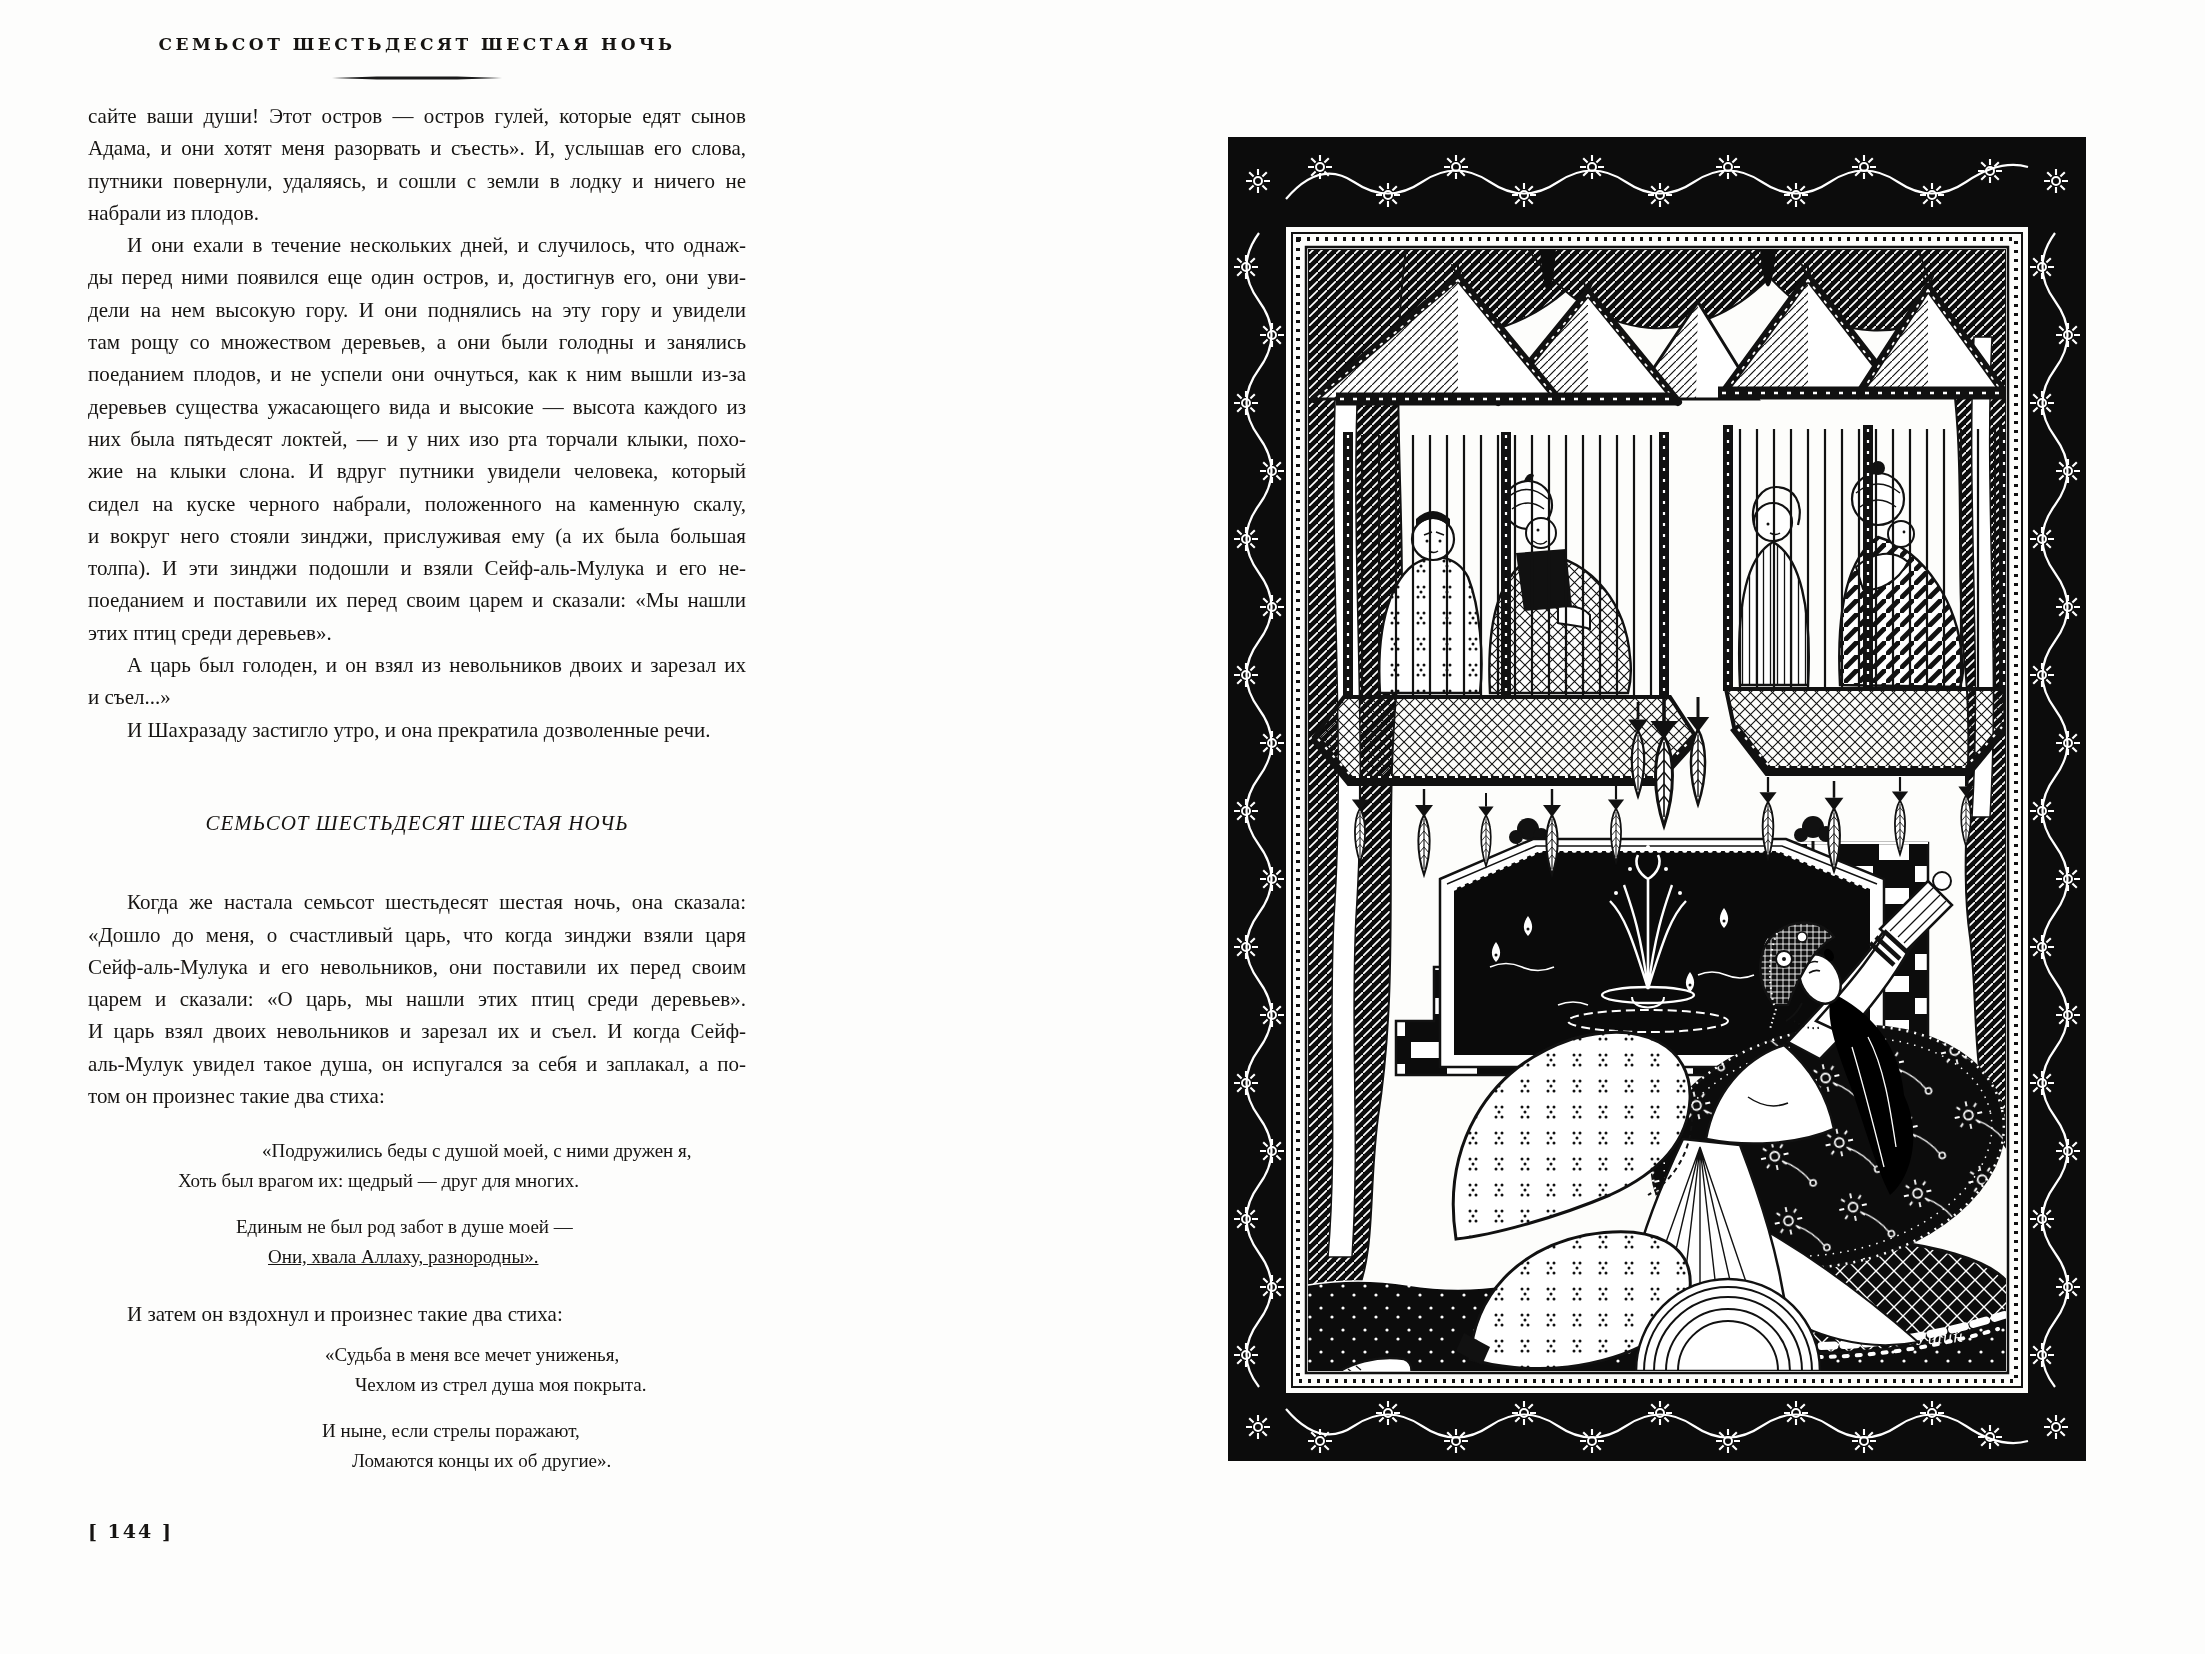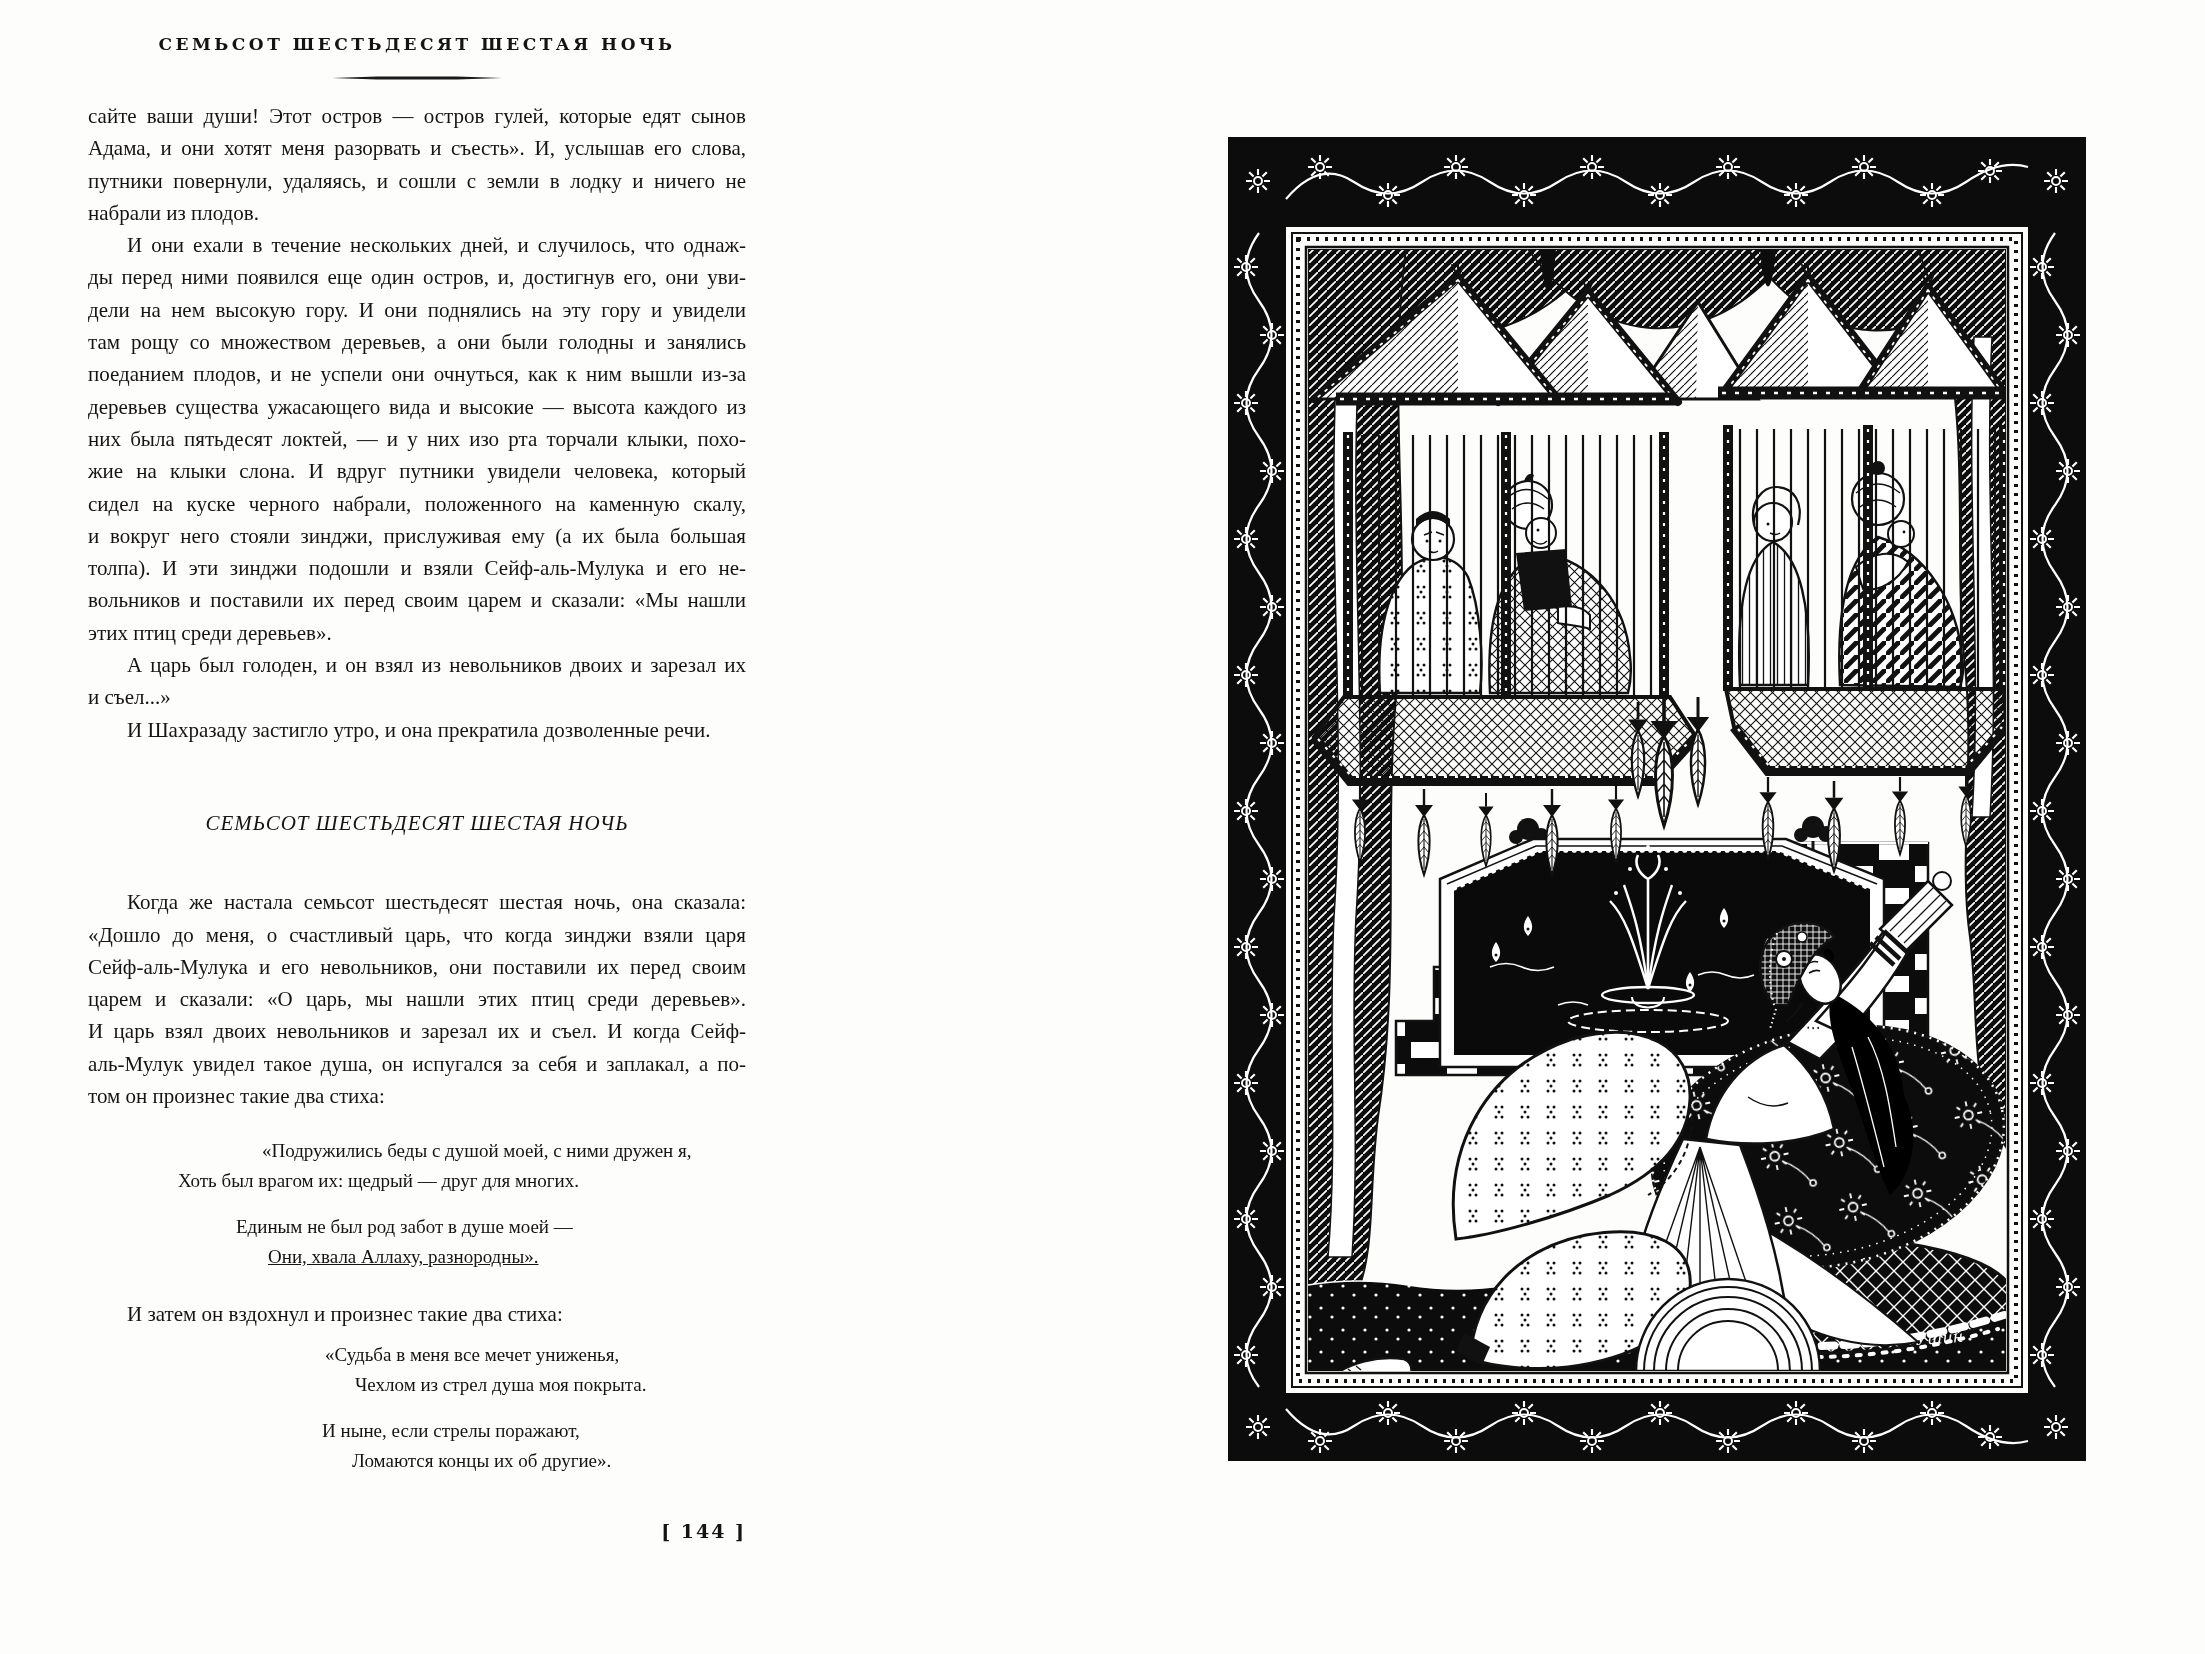--- a/index.html
+++ b/index.html
@@ -20,21 +20,21 @@
   .v1a,.v1b,.v2a,.v2b,.v3a,.v3b,.v4a,.v4b{font-size:19px;line-height:30px;min-height:30px;}
   .v1a{margin-left:174px;margin-top:24px;}
   .v1b{margin-left:90px;}
   .v2a{margin-left:148px;margin-top:16px;}
   .v2b{margin-left:180px;text-decoration:underline;}
   .v3a{margin-left:237px;margin-top:9px;}
   .v3b{margin-left:267px;}
   .v4a{margin-left:234px;margin-top:16px;}
   .v4b{margin-left:264px;}
   .pa{margin-top:26px;}
-  .pageno{margin-top:44px;text-align:right;font-family:"DejaVu Serif",serif;
+  .pageno{margin-top:44px;text-align:left;font-family:"DejaVu Serif",serif;
           font-weight:600;font-size:19px;letter-spacing:2px;}
   
   .illo{position:absolute;left:1228px;top:137px;width:858px;height:1324px;display:block;}
 </style>
 </head>
 <body>
 
 <div class="spread">
 
   <div class="page-left">
@@ -54,21 +54,21 @@
           <div class="ln j">ды перед ними появился еще один остров, и, достигнув его, они уви-</div>
           <div class="ln j">дели на нем высокую гору. И они поднялись на эту гору и увидели</div>
           <div class="ln j">там рощу со множеством деревьев, а они были голодны и занялись</div>
           <div class="ln j">поеданием плодов, и не успели они очнуться, как к ним вышли из-за</div>
           <div class="ln j">деревьев существа ужасающего вида и высокие — высота каждого из</div>
           <div class="ln j">них была пятьдесят локтей, — и у них изо рта торчали клыки, похо-</div>
           <div class="ln j">жие на клыки слона. И вдруг путники увидели человека, который</div>
           <div class="ln j">сидел на куске черного набрали, положенного на каменную скалу,</div>
           <div class="ln j">и вокруг него стояли зинджи, прислуживая ему (а их была большая</div>
           <div class="ln j">толпа). И эти зинджи подошли и взяли Сейф-аль-Мулука и его не-</div>
-          <div class="ln j">вольников и поставили их перед своим царем и сказали: «Мы нашли</div>
+          <div class="ln j">поеданием и поставили их перед своим царем и сказали: «Мы нашли</div>
           <div class="ln l">этих птиц среди деревьев».</div>
           <div class="ln ji">А царь был голоден, и он взял из невольников двоих и зарезал их</div>
           <div class="ln l">и съел...»</div>
           <div class="ln li">И Шахразаду застигло утро, и она прекратила дозволенные речи.</div>
           <div class="ln h">СЕМЬСОТ ШЕСТЬДЕСЯТ ШЕСТАЯ НОЧЬ</div>
           <div class="ln ji">Когда же настала семьсот шестьдесят шестая ночь, она сказала:</div>
           <div class="ln j">«Дошло до меня, о счастливый царь, что когда зинджи взяли царя</div>
           <div class="ln j">Сейф-аль-Мулука и его невольников, они поставили их перед своим</div>
           <div class="ln j">царем и сказали: «О царь, мы нашли этих птиц среди деревьев».</div>
           <div class="ln j">И царь взял двоих невольников и зарезал их и съел. И когда Сейф-</div>

